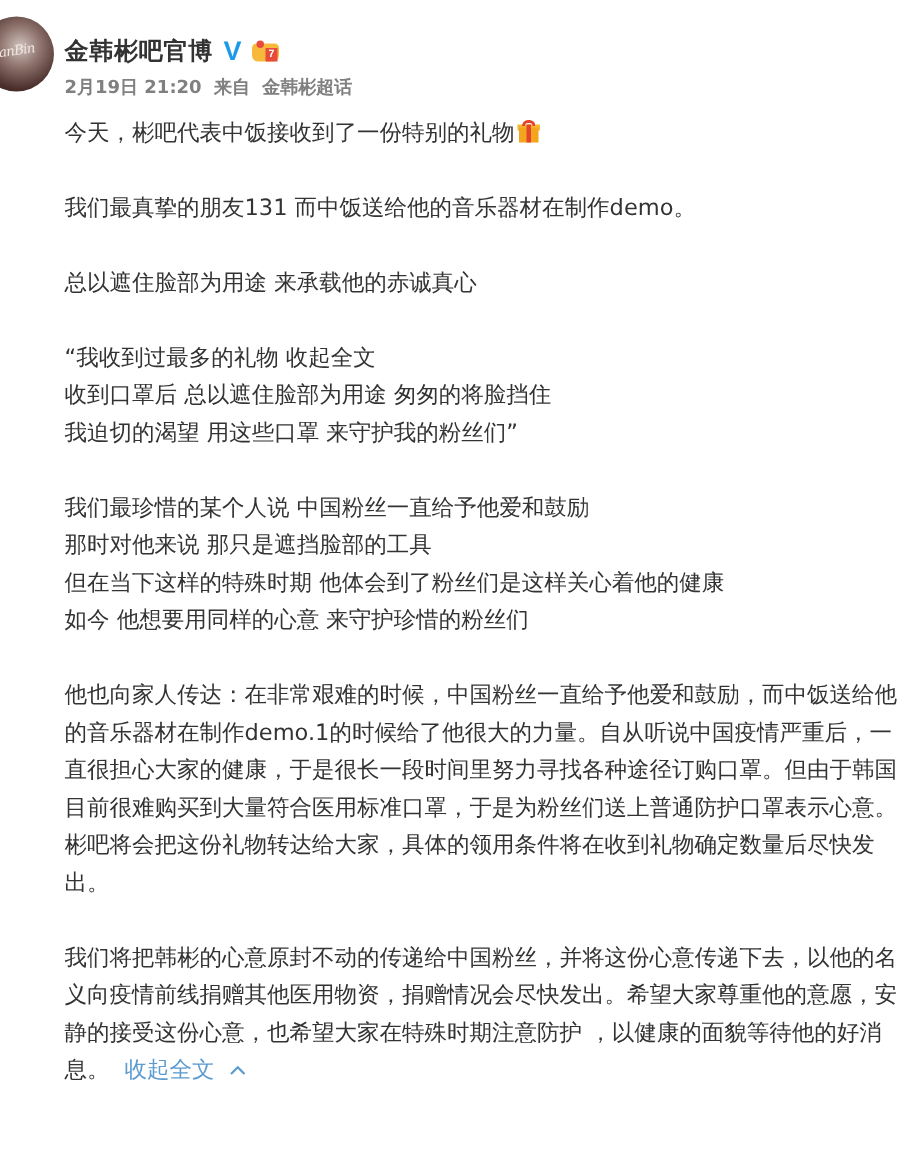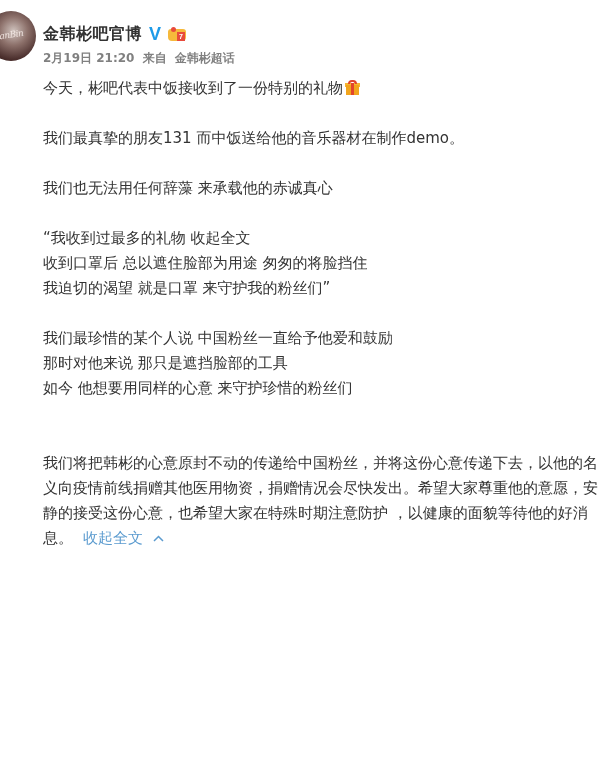--- a/index.html
+++ b/index.html
@@ -67,27 +67,29 @@
     <span>来自</span>
     <span class="source-link">金韩彬超话</span>
   </div>
 </div>
 
 <div class="content">
   <p><span>今天，彬吧代表中饭接收到了一份特别的礼物</span><span class="gift-icon"><span class="lid"></span><span class="box"></span><span class="ribbon"></span><span class="bow"></span></span></p>
   <div class="blank"></div>
   <p>我们最真挚的朋友131 而中饭送给他的音乐器材在制作demo。</p>
   <div class="blank"></div>
-  <p>我们也无法用任何辞藻 来承载他的赤诚真心</p>
+  <p>总以遮住脸部为用途 来承载他的赤诚真心</p>
   <div class="blank"></div>
   <p>“我收到过最多的礼物 收起全文</p>
   <p>收到口罩后 总以遮住脸部为用途 匆匆的将脸挡住</p>
-  <p>我迫切的渴望 就是口罩 来守护我的粉丝们”</p>
+  <p>我迫切的渴望 用这些口罩 来守护我的粉丝们”</p>
   <div class="blank"></div>
   <p>我们最珍惜的某个人说 中国粉丝一直给予他爱和鼓励</p>
   <p>那时对他来说 那只是遮挡脸部的工具</p>
+  <p>但在当下这样的特殊时期 他体会到了粉丝们是这样关心着他的健康</p>
   <p>如今 他想要用同样的心意 来守护珍惜的粉丝们</p>
   <div class="blank"></div>
+  <p>他也向家人传达：在非常艰难的时候，中国粉丝一直给予他爱和鼓励，而中饭送给他的音乐器材在制作demo.1的时候给了他很大的力量。自从听说中国疫情严重后，一直很担心大家的健康，于是很长一段时间里努力寻找各种途径订购口罩。但由于韩国目前很难购买到大量符合医用标准口罩，于是为粉丝们送上普通防护口罩表示心意。彬吧将会把这份礼物转达给大家，具体的领用条件将在收到礼物确定数量后尽快发出。</p>
   <div class="blank"></div>
   <p><span>我们将把韩彬的心意原封不动的传递给中国粉丝，并将这份心意传递下去，以他的名义向疫情前线捐赠其他医用物资，捐赠情况会尽快发出。希望大家尊重他的意愿，安静的接受这份心意，也希望大家在特殊时期注意防护 ，以健康的面貌等待他的好消息。</span><span class="collapse-link">收起全文</span><span class="chevron-up"><svg width="11" height="7" viewBox="0 0 11 7">
           <path d="M1 6 L5.5 1.5 L10 6" fill="none" stroke="#5b9bcf" stroke-width="1.5"></path>
         </svg></span></p>
 </div>
 
 </body></html>

